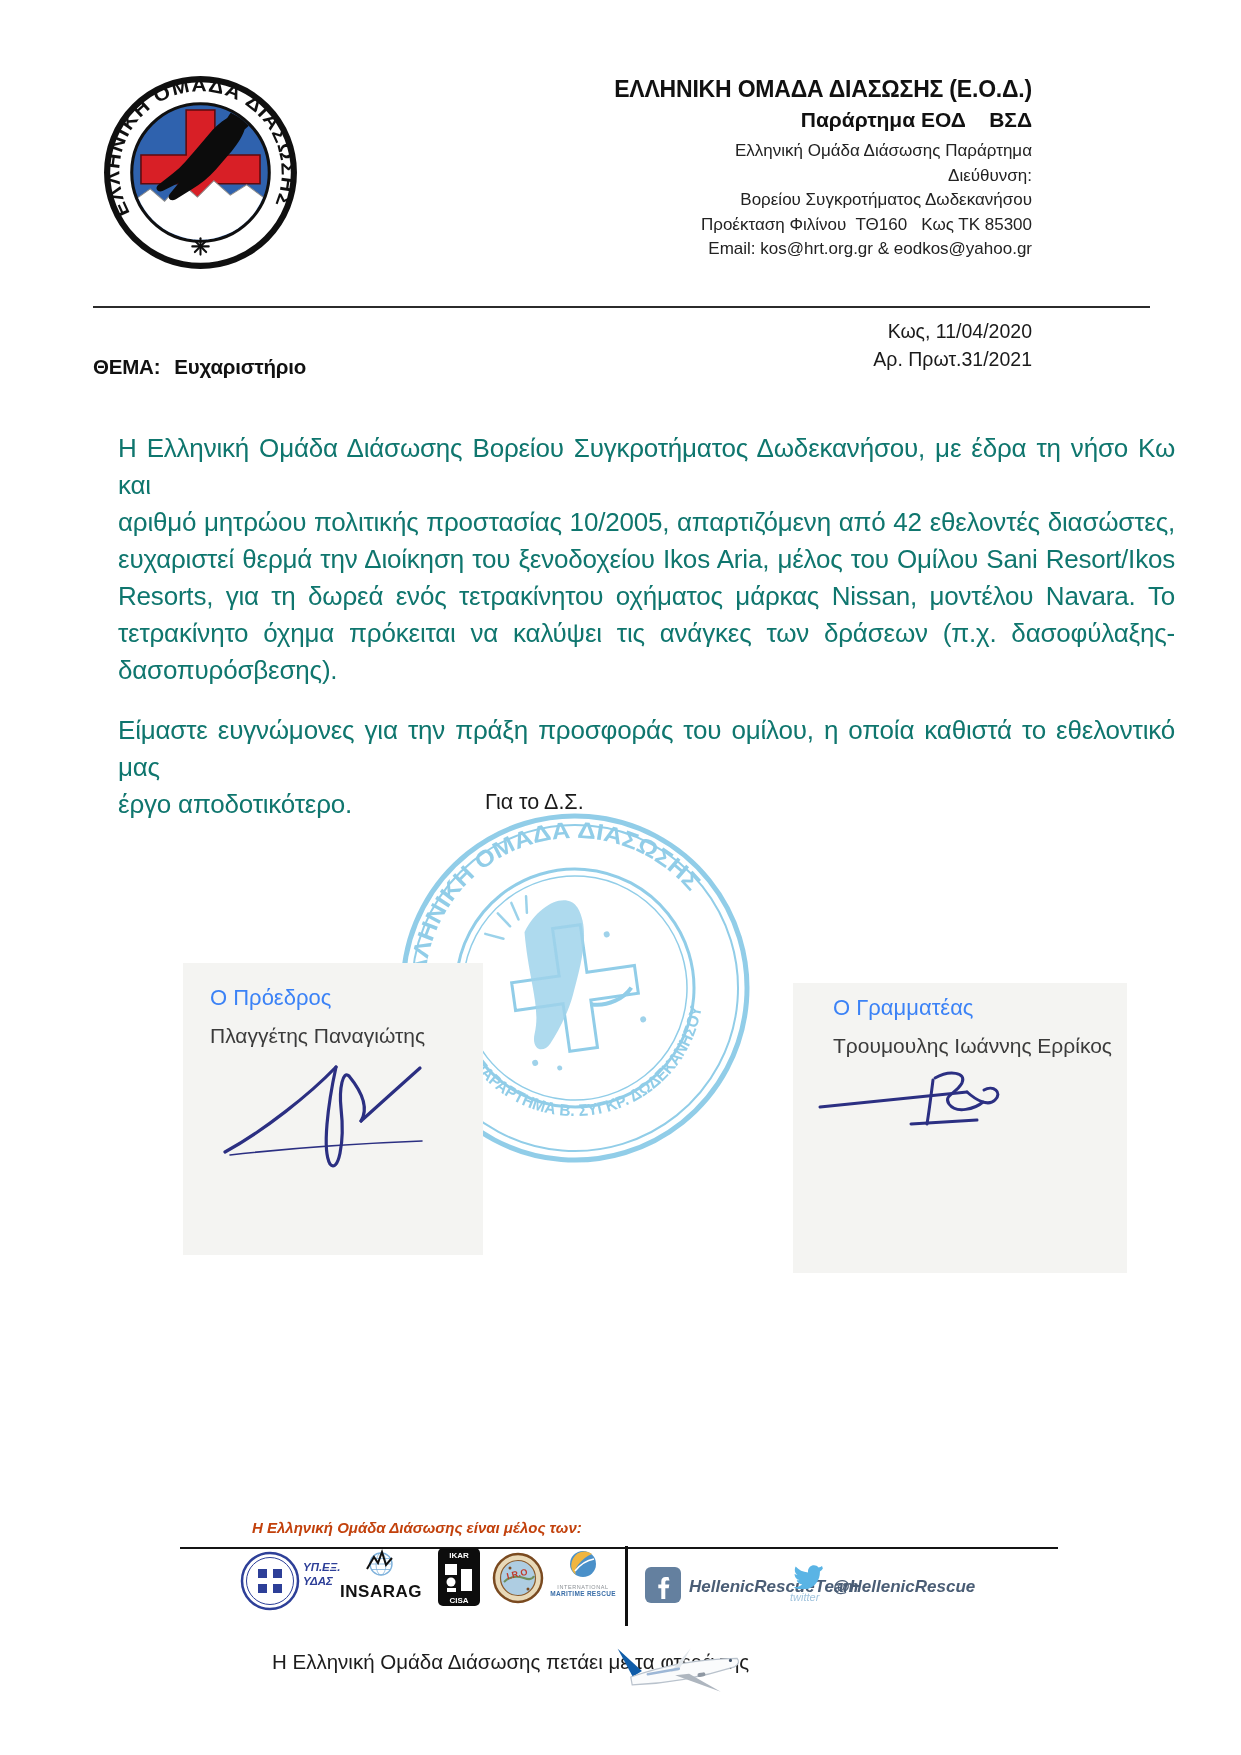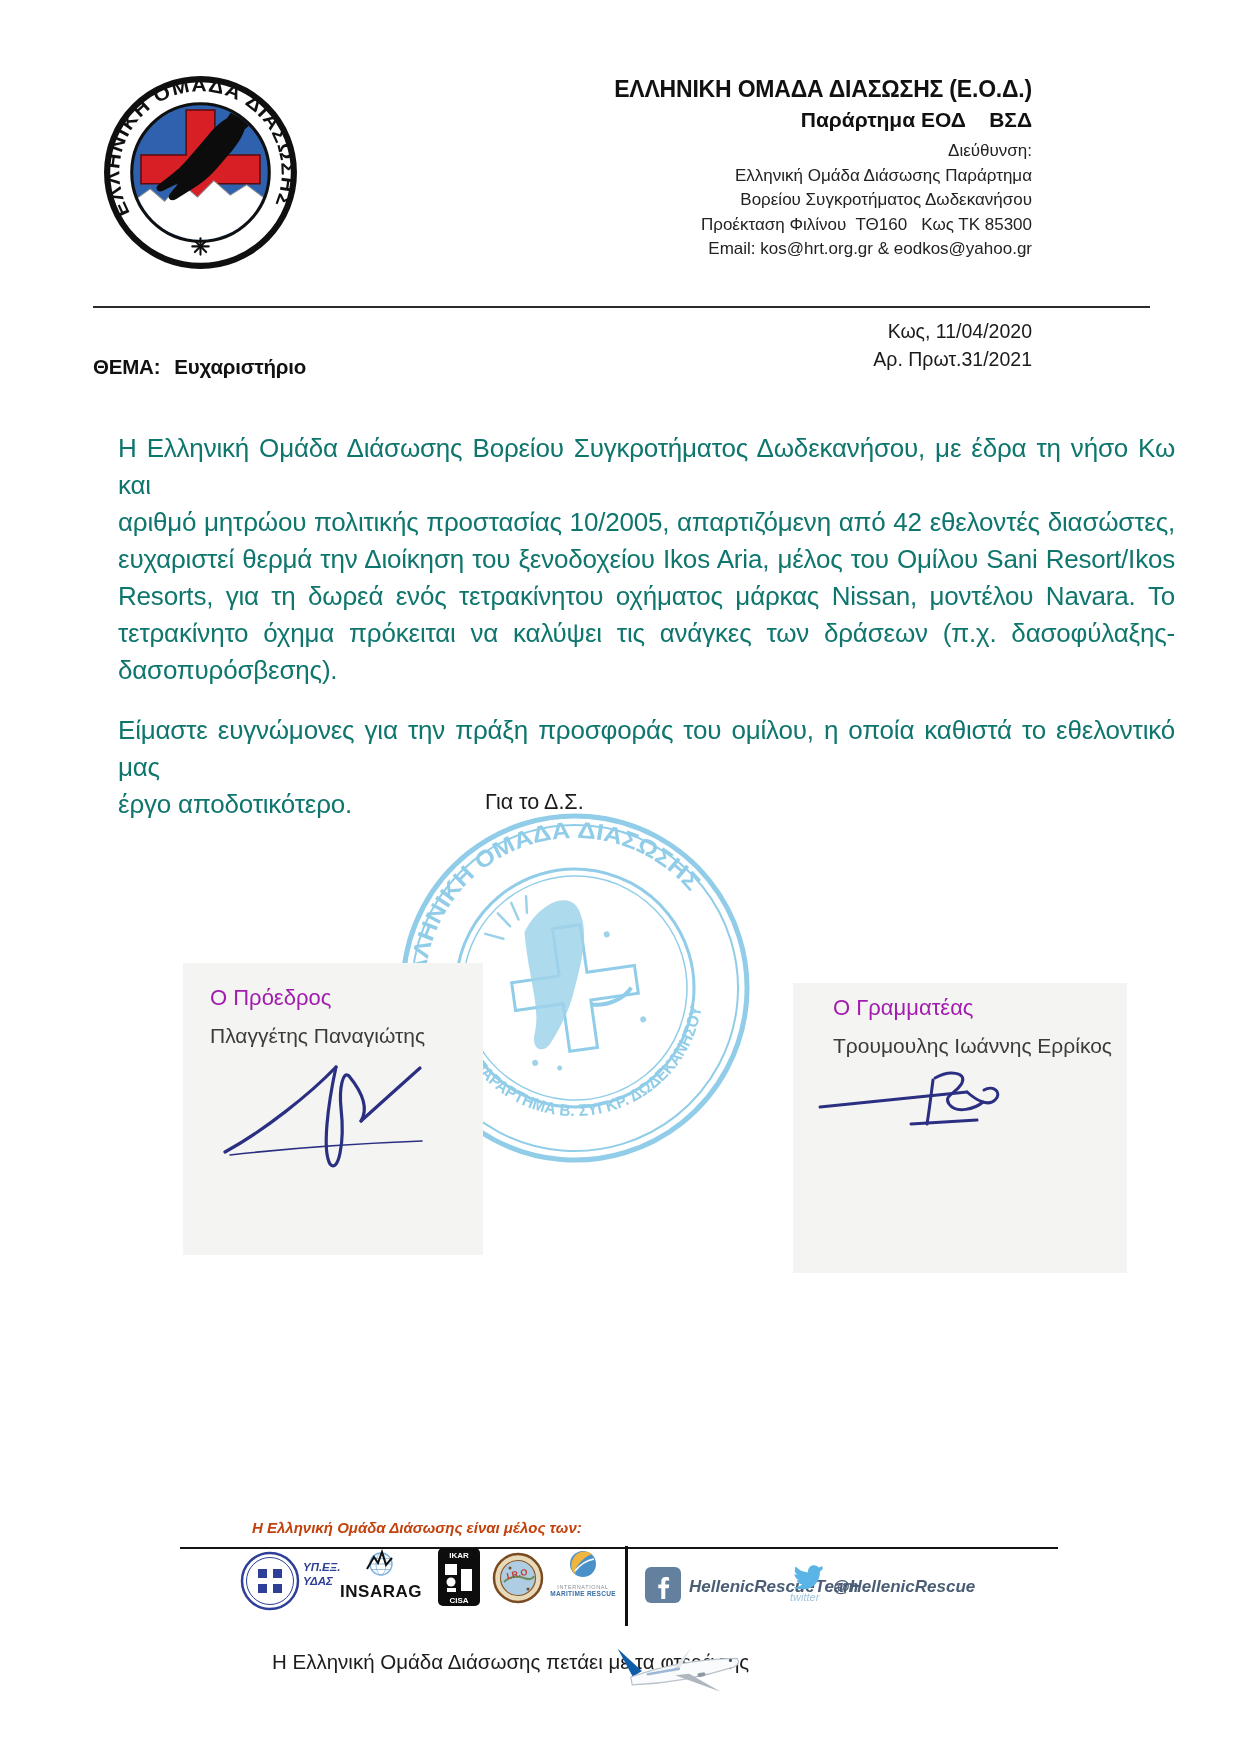--- a/index.html
+++ b/index.html
@@ -29,21 +29,21 @@
 
   .bodytext { left:93px; top:430px; width:1057px; font-size:26px; line-height:37px; color:#0f766e; letter-spacing:-0.2px;margin-left:25px; }
   .jline { text-align:justify; text-align-last:justify; }
   .para2 { margin-top:23px; }
 
   .closing { left:485px; top:790px; font-size:21.5px; color:#1a1a1a; }
 
   .sig-panel { background:#f4f4f2; }
   .sig-panel-left { left:183px; top:963px; width:300px; height:292px; }
   .sig-panel-right { left:793px; top:983px; width:334px; height:290px; }
-  .role { font-size:22px; color:#a21caf; }
+  .role { font-size:22px; color:#3b82f6; }
   .name { font-size:21px; color:#3b3b3b; }
 
   .stamp-wrap { left:385px; top:793px; width:380px; height:390px; transform:rotate(-17deg); opacity:0.85; }
 
   .footer-caption { left:252px; top:1519px; font-size:15px; font-style:italic; font-weight:bold; color:#c2410c; }
   .ydas-text { left:303px; top:1560px; font-size:11.5px; font-weight:bold; font-style:italic; color:#2d3f98; line-height:14px; }
   .insarag-box { left:333px; top:1549px; width:96px; text-align:center; }
   .insarag-label { font-size:17px; font-weight:bold; letter-spacing:0.5px; color:#121212; margin-top:1px; }
   .imr-box { left:549px; top:1549px; width:68px; text-align:center; }
   .imr-l1 { font-size:5.5px; letter-spacing:0.6px; color:#8a8f94; margin-top:1px; }
@@ -84,22 +84,22 @@
         <line x1="89.5" y1="161.5" x2="100.5" y2="172.5"></line>
         <line x1="100.5" y1="161.5" x2="89.5" y2="172.5"></line>
       </g>
     </svg>
   </div>
 
   <div class="abs header-block">
     <div class="org-title">ΕΛΛΗΝΙΚΗ ΟΜΑΔΑ ΔΙΑΣΩΣΗΣ (Ε.Ο.Δ.)</div>
     <div class="branch pre">Παράρτημα ΕΟΔ    ΒΣΔ</div>
     <div class="addr">
+      <div class="pre">Ελληνική Ομάδα Διάσωσης Παράρτημα</div>
       <div class="pre">Διεύθυνση:</div>
-      <div class="pre">Ελληνική Ομάδα Διάσωσης Παράρτημα</div>
       <div class="pre">Βορείου Συγκροτήματος Δωδεκανήσου</div>
       <div class="pre">Προέκταση Φιλίνου  ΤΘ160   Κως ΤΚ 85300</div>
       <div class="pre">Email: kos@hrt.org.gr &amp; eodkos@yahoo.gr</div>
     </div>
   </div>
 
   <div class="abs rule-top"></div>
 
   <div class="abs meta-block">
     <div>Κως, 11/04/2020</div>

